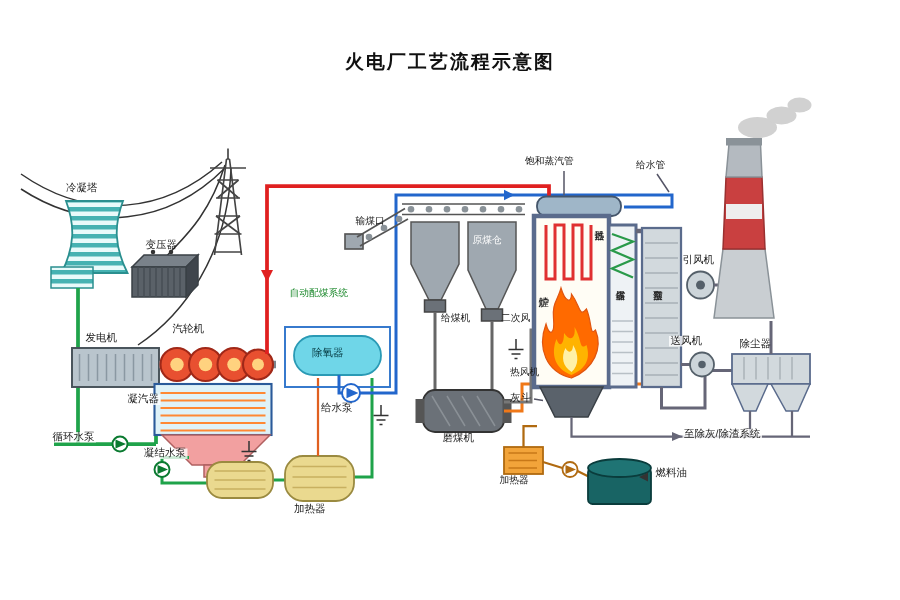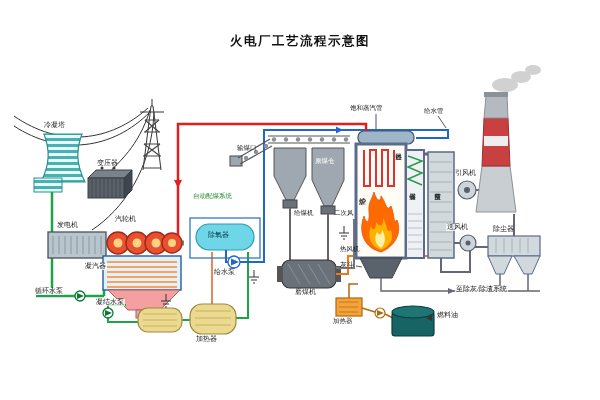--- a/index.html
+++ b/index.html
@@ -1,17 +1,17 @@
 <!DOCTYPE html>
 <html><head>
 <meta charset="utf-8">
 <style>
   html,body{margin:0;padding:0;background:#fff;}
   .stage{position:relative;width:600px;height:368px;background:#fff;overflow:hidden;
-         font-family:Liberation Serif, serif;}
+         font-family:Liberation Sans, sans-serif;}
   .stage svg{position:absolute;left:0;top:0;}
   .ttl{position:absolute;left:0;right:0;top:33px;text-align:center;font-weight:bold;
        font-size:12.5px;color:#111;letter-spacing:1.5px;}
   .lb{position:absolute;font-size:7px;line-height:1;color:#1a1a1a;white-space:nowrap;}
   .s65{font-size:6.5px;}
   .v{writing-mode:vertical-rl;text-orientation:upright;}
   .green{color:#1e8a2e;}
   .white{color:#fff;}
   .teal{color:#053a42;}
   .bg{background:rgba(255,255,255,.78);padding:0 1px;}

